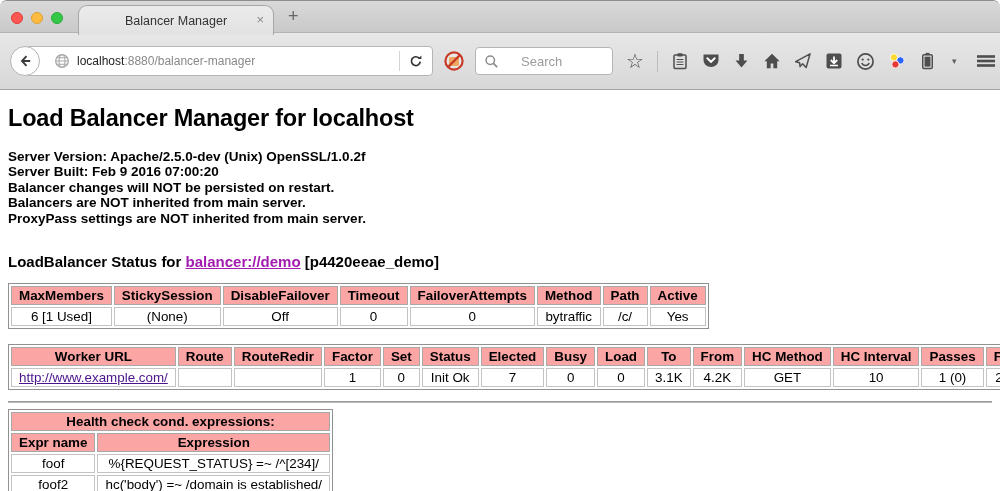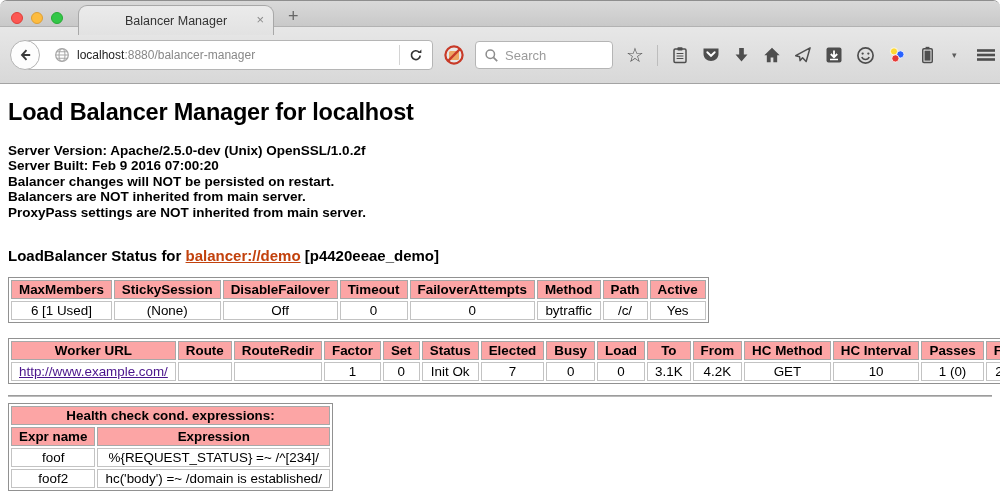--- a/index.html
+++ b/index.html
@@ -1,20 +1,20 @@
 <!DOCTYPE html>
 <html><head>
 <meta charset="utf-8">
 <style>
   * { box-sizing: border-box; margin: 0; padding: 0; }
   html,body { width: 1000px; height: 491px; background: #fff; font-family: "Liberation Sans", sans-serif; }
   .window { width: 1000px; height: 491px; border-radius: 7px 7px 0 0; overflow: hidden; border-top: 1px solid #8e8e8e; }
 
   
-  .tabbar { position: relative; height: 26px; background: linear-gradient(#d9d9d9, #c9c9c9); border-bottom: 1px solid #b2b2b2; }
+  .tabbar { position: relative; height: 32px; background: linear-gradient(#d9d9d9, #c9c9c9); border-bottom: 1px solid #b2b2b2; }
   .traffic { position: absolute; left: 11px; top: 11px; display: flex; gap: 8px; }
   .traffic span { width: 12px; height: 12px; border-radius: 50%; display: block; }
   .tl-close { background: #fc5753; border: 1px solid #df3e38; }
   .tl-min   { background: #fdbc40; border: 1px solid #de9f34; }
   .tl-zoom  { background: #33c748; border: 1px solid #27aa35; }
   .tab { position: absolute; left: 78px; top: 4px; width: 196px; height: 30px; background: linear-gradient(#ebebeb,#e2e2e2);
          border: 1px solid #a8a8a8; border-bottom: none; border-radius: 9px 9px 0 0;
          display: flex; align-items: center; justify-content: center; }
   .tab-title { font-size: 12.5px; color: #333; }
   .tab-close { position: absolute; right: 9px; top: 6px; font-size: 13px; color: #8a8a8a; line-height: 16px; cursor: default; }
@@ -29,34 +29,34 @@
             display: flex; align-items: center; padding-left: 22px; }
   .globe { margin: 0 7px 0 6px; display: flex; }
   .url-text { flex: 1; font-size: 12px; white-space: nowrap; overflow: hidden; }
   .url-domain { color: #222; }
   .url-path { color: #888; }
   .url-sep { width: 1px; height: 20px; background: #d4d4d4; }
   .reload-btn { width: 32px; display: flex; align-items: center; justify-content: center; }
   .blocked { margin: 0 10px; display: flex; }
   .searchbar { flex: 0 0 138px; height: 28px; background: #fff; border: 1px solid #b5b5b5; border-radius: 4px;
                display: flex; align-items: center; gap: 6px; padding: 0 8px; }
-  .search-ph { font-size: 13px; color: #9b9b9b; }
+  .search-ph { font-size: 13px; color: #9b9b9b; margin-left: 16px; }
   .tools { display: flex; align-items: center; gap: 13px; margin-left: 13px; }
   .tools .icon { display: flex; align-items: center; }
   .vsep { width: 1px; height: 21px; background: #bdbdbd; }
   .star-glyph { font-size: 20px; color: #4e4e4e; line-height: 20px; }
   .caret { font-size: 9px; color: #5c5c5c; margin-left: 3px; }
   .burger-wrap { margin-left: 7px; }
 
   
   .content { height: 478px; background: #fff; padding: 0 8px; overflow: hidden; color: #000; }
   h1.page-title { font-size: 23.5px; font-weight: bold; margin: 15px 0 17px; letter-spacing: -0.2px; }
   .info p { font-size: 13.5px; line-height: 15.4px; font-weight: bold; }
   h3.status-heading { font-size: 15px; font-weight: bold; margin: 27px 0 13px; }
-  h3.status-heading a { color: #c2410c; }
+  h3.status-heading a { color: #a21caf; }
   a.plink { color: #4a148c; text-decoration: underline; }
 
   table.data { border-collapse: separate; border-spacing: 2px; border: 1px solid #919191; font-size: 13.4px; }
   table.data th { background: #fca5a5; border: 1px solid #a8a8a8; font-weight: bold; padding: 1px 7px; text-align: center; white-space: nowrap; }
   table.data td { border: 1px solid #c3c3c3; padding: 1px 7px; text-align: center; white-space: nowrap; }
   table.data td.left { text-align: center; }
   .tgap { height: 15px; }
   hr.rule { border: 0; height: 2px; background: linear-gradient(#8d8d8d, #c9c9c9); margin: 11px 0 6px; }
 </style>
 </head>

